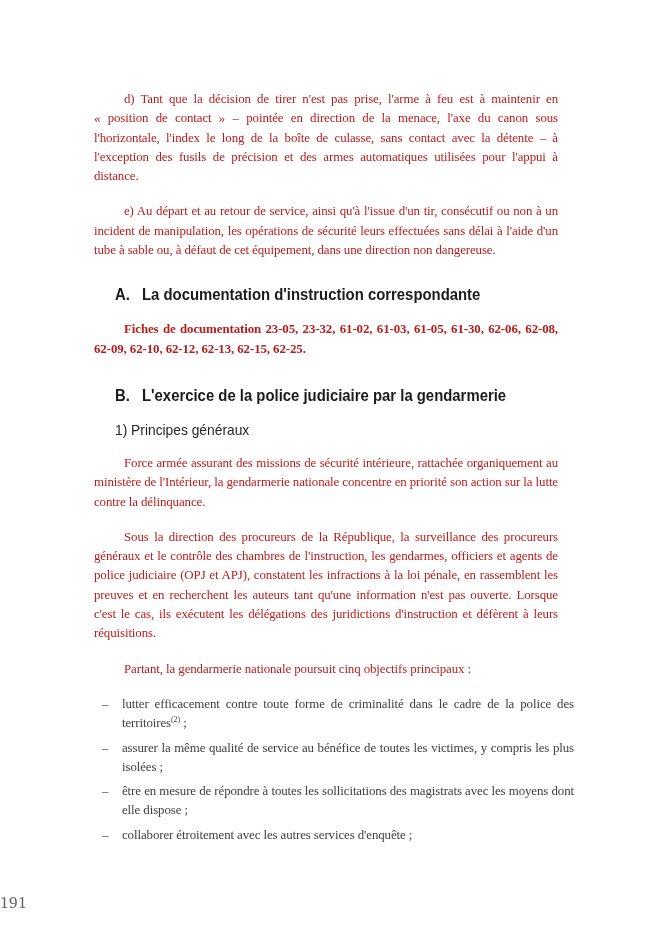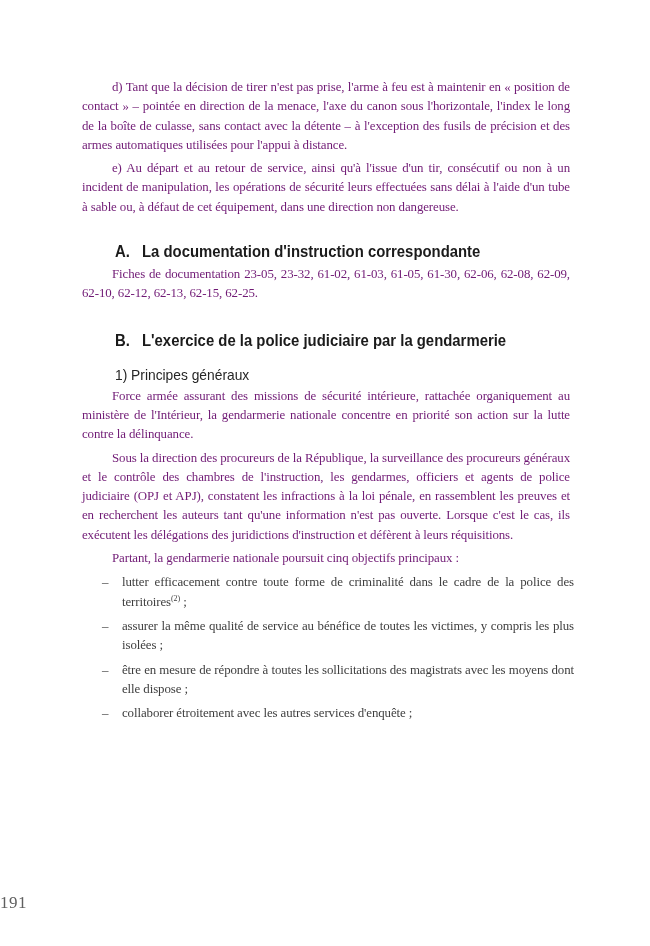--- a/index.html
+++ b/index.html
@@ -10,25 +10,25 @@
     font-family:"Liberation Serif", serif;
     overflow:hidden;
     margin:0 auto;
   }
   .content{
     position:absolute;
     left:78px; top:74px;
     width:496px;
   }
   p.body{
-    margin:4px;
+    margin:16px;
     font-size:12.9px;
     line-height:19.3px;
     letter-spacing:-0.1px;
-    color:#701a75;
+    color:#b91c1c;
     text-align:justify;
     text-indent:30px;
   }
   p.body.nogap{margin-top:2px;}
   
   .section-heading{
     display:flex;
     align-items:center;
     gap:12px;
     margin-top:37px;
@@ -56,21 +56,21 @@
     margin:26px 0 0 37px;
     font-family:"Liberation Sans", sans-serif;
     font-weight:bold;
     font-size:16px;
     color:#1b1b1b;
     white-space:nowrap;
     transform:scaleX(0.93);
     transform-origin:left center;
   }
   .sub-heading.b{margin-top:28px;}
-  .fiches{margin-top:12px;}
+  .fiches{margin-top:12px;font-weight:bold;}
   .principes{
     margin:16px 0 0 37px;
     font-family:"Liberation Sans", sans-serif;
     font-size:15px;
     color:#262626;
     white-space:nowrap;
     transform:scaleX(0.92);
     transform-origin:left center;
   }
   .force{margin-top:11px;}

